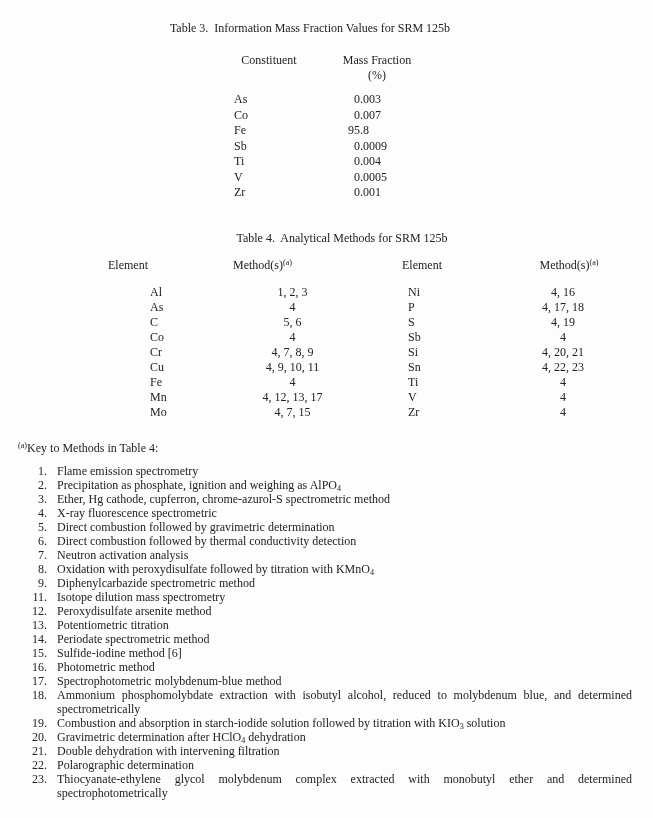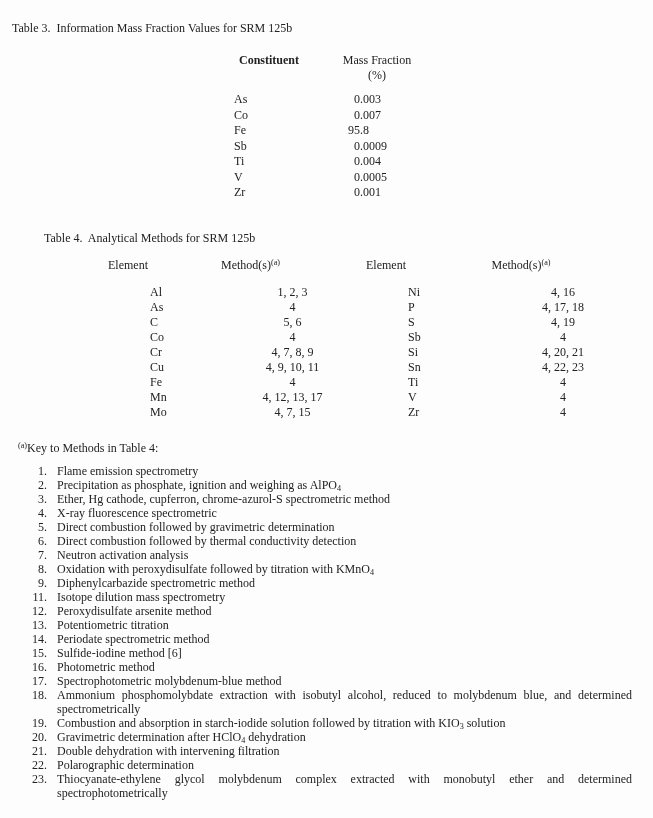--- a/index.html
+++ b/index.html
@@ -8,41 +8,41 @@
     width:653px;height:818px;
     background:#fdfdfd;
     color:#222;
     font-family:"Liberation Serif","DejaVu Serif",serif;
     font-size:12px;
     overflow:hidden;
   }
   sup{font-size:0.68em;vertical-align:0.45em;line-height:0;}
   sub{font-size:0.68em;vertical-align:-0.2em;line-height:0;}
   .title{
-    position:absolute;left:12px;width:620px;
-    text-align:left;white-space:pre;line-height:15px;
+    position:absolute;left:0;width:620px;
+    text-align:center;white-space:pre;line-height:15px;
   }
   #t3-title{top:21px;}
   #t4-title{top:231px;padding-left:32px;}
 
   
   #t3{position:absolute;top:53px;left:234px;}
   .t3-grid,.t3-row{display:grid;grid-template-columns:70px 146px;}
   .t3-header{align-items:start;line-height:15px;}
-  .t3-h1{text-align:center;font-weight:bold;}
+  .t3-h1{text-align:center;}
   .t3-h2{text-align:center;}
   #t3-rows{margin-top:9px;}
   .t3-row{height:15.5px;line-height:15.5px;}
   .t3-c2{text-align:left;}
   .int{display:inline-block;width:56px;text-align:right;}
 
   
   #t4{position:absolute;top:258px;left:108px;}
   .t4-grid,.t4-row{display:grid;grid-template-columns:75px 135px 48px 75px 160px;}
-  .t4-header{line-height:15px;}
+  .t4-header{line-height:15px;gap:12px;}
   #t4-rows{margin-top:12px;margin-left:42px;}
   .t4-row{height:15px;line-height:15px;}
   .c-el{text-align:left;}
   .c-m{text-align:center;}
 
   
   #key-label{position:absolute;top:441px;left:18px;line-height:15px;}
   #key-list{position:absolute;top:464px;left:27px;width:605px;line-height:14px;}
   .key-item{display:flex;gap:10px;}
   .key-num{flex:0 0 20px;text-align:right;}

